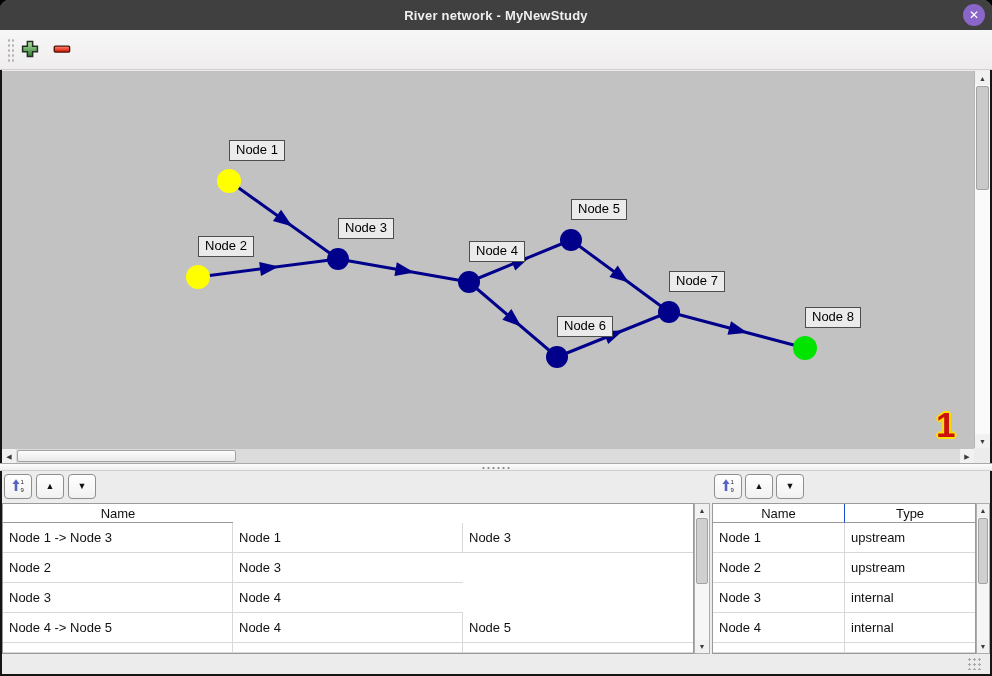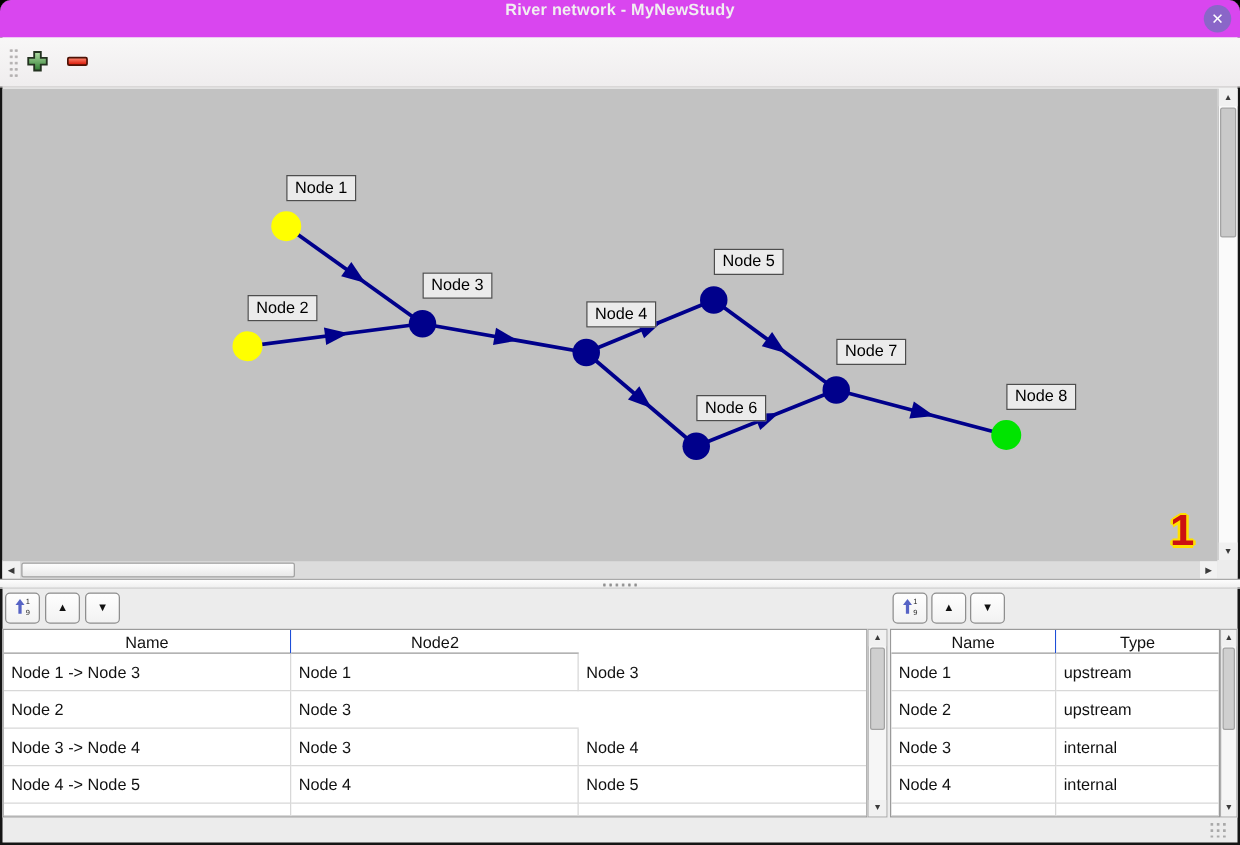--- a/index.html
+++ b/index.html
@@ -1,21 +1,21 @@
 <!DOCTYPE html>
 <html style="--marker-color: #cc1111; --marker-outline: #ffe000;"><head>
 <meta charset="utf-8">
 <style>
   html,body{margin:0;padding:0;background:#000;}
   body{width:992px;height:676px;overflow:hidden;font-family:"Liberation Sans","DejaVu Sans",sans-serif;}
   .window{position:relative;width:992px;height:676px;background:#ececec;border-radius:9px 9px 0 0;overflow:hidden;
           box-shadow:inset 2px 0 0 #151515, inset -2px 0 0 #151515, inset 0 -2px 0 #151515;}
   
-  .titlebar{position:absolute;left:0;top:0;width:992px;height:30px;background:#d946ef;border-radius:9px 9px 0 0;
-            display:flex;align-items:flex-start;justify-content:center;}
+  .titlebar{position:absolute;left:0;top:0;width:992px;height:30px;background:#404040;border-radius:9px 9px 0 0;
+            display:flex;align-items:center;justify-content:center;}
   .titlebar .title{color:#f1eef1;font-size:13px;font-weight:bold;letter-spacing:.2px;}
   .close-btn{position:absolute;right:7px;top:4px;width:22px;height:22px;border:none;border-radius:50%;
              background:#8a66c8;color:#fff;font-size:12px;line-height:22px;text-align:center;padding:0;cursor:default;}
   
   .toolbar{position:absolute;left:0;top:30px;width:992px;height:39px;background:linear-gradient(#f8f7f7,#efedee);
            border-bottom:1px solid #d2cfcf;}
   .tb-handle{position:absolute;left:7px;top:8px;width:8px;height:24px;
              background-image:radial-gradient(circle,#b3b0b0 1px,transparent 1.3px);background-size:4px 5px;}
   .tb-btn{position:absolute;top:7px;width:26px;height:26px;background:transparent;border:none;padding:0;
           display:flex;align-items:center;justify-content:center;}
@@ -216,33 +216,31 @@
   <button class="panel-btn pb-r2">
       <span class="tri">▲</span>
     </button>
   <button class="panel-btn pb-r3">
       <span class="tri">▼</span>
     </button>
 
   <div class="table table-left" id="reach-table">
       <div class="tr head">
         <div class="th">Name</div>
-        <div class="th">Node2</div>
       </div>
       <div class="tr">
         <div class="td">Node 1 -&gt; Node 3</div>
         <div class="td">Node 1</div>
         <div class="td">Node 3</div>
       </div>
       <div class="tr">
         <div class="td">Node 2</div>
         <div class="td">Node 3</div>
       </div>
       <div class="tr">
-        <div class="td">Node 3 -&gt; Node 4</div>
         <div class="td">Node 3</div>
         <div class="td">Node 4</div>
       </div>
       <div class="tr">
         <div class="td">Node 4 -&gt; Node 5</div>
         <div class="td">Node 4</div>
         <div class="td">Node 5</div>
       </div>
       <div class="tr partial">
         <div class="td"></div>

